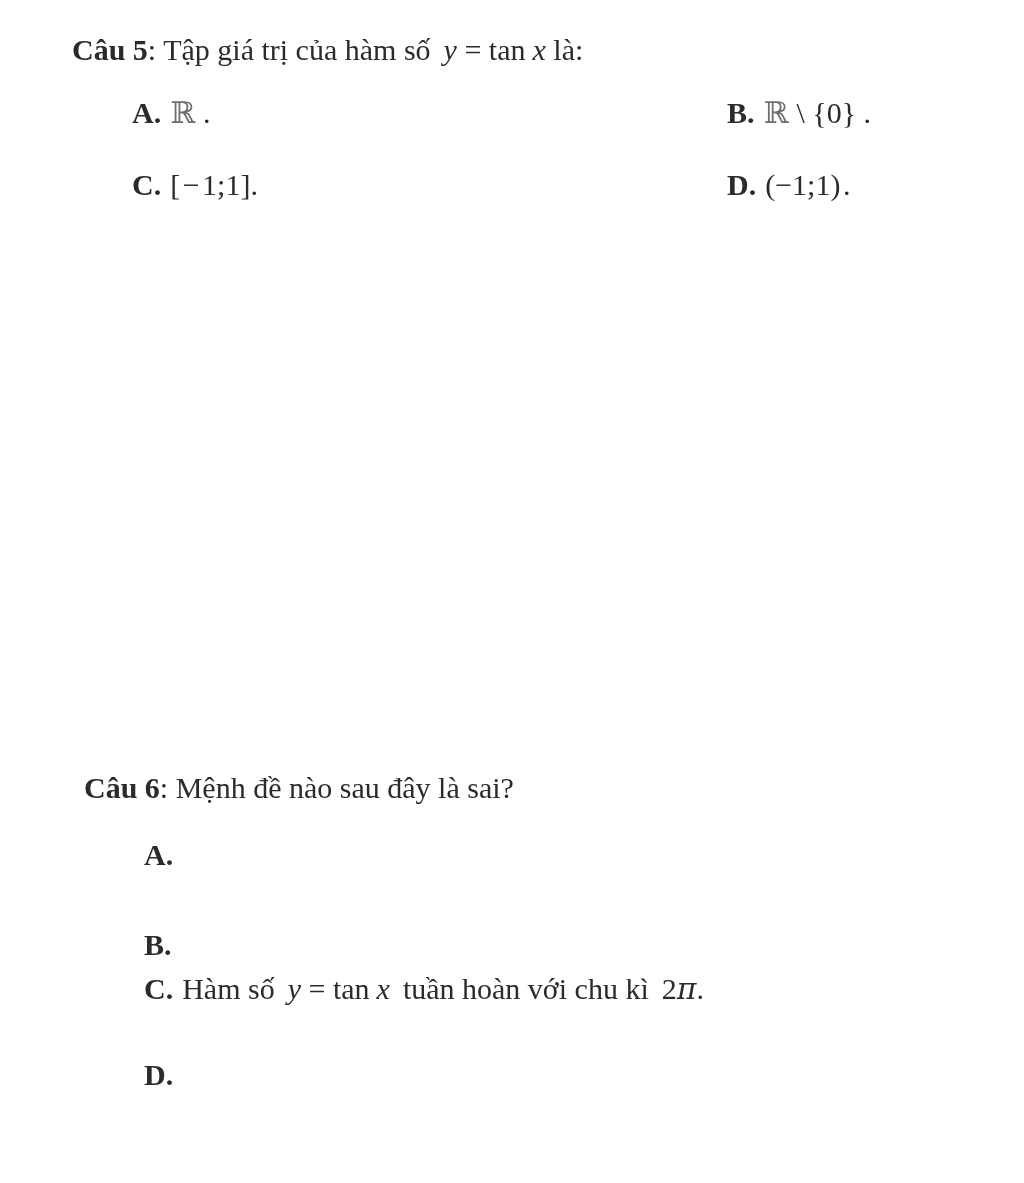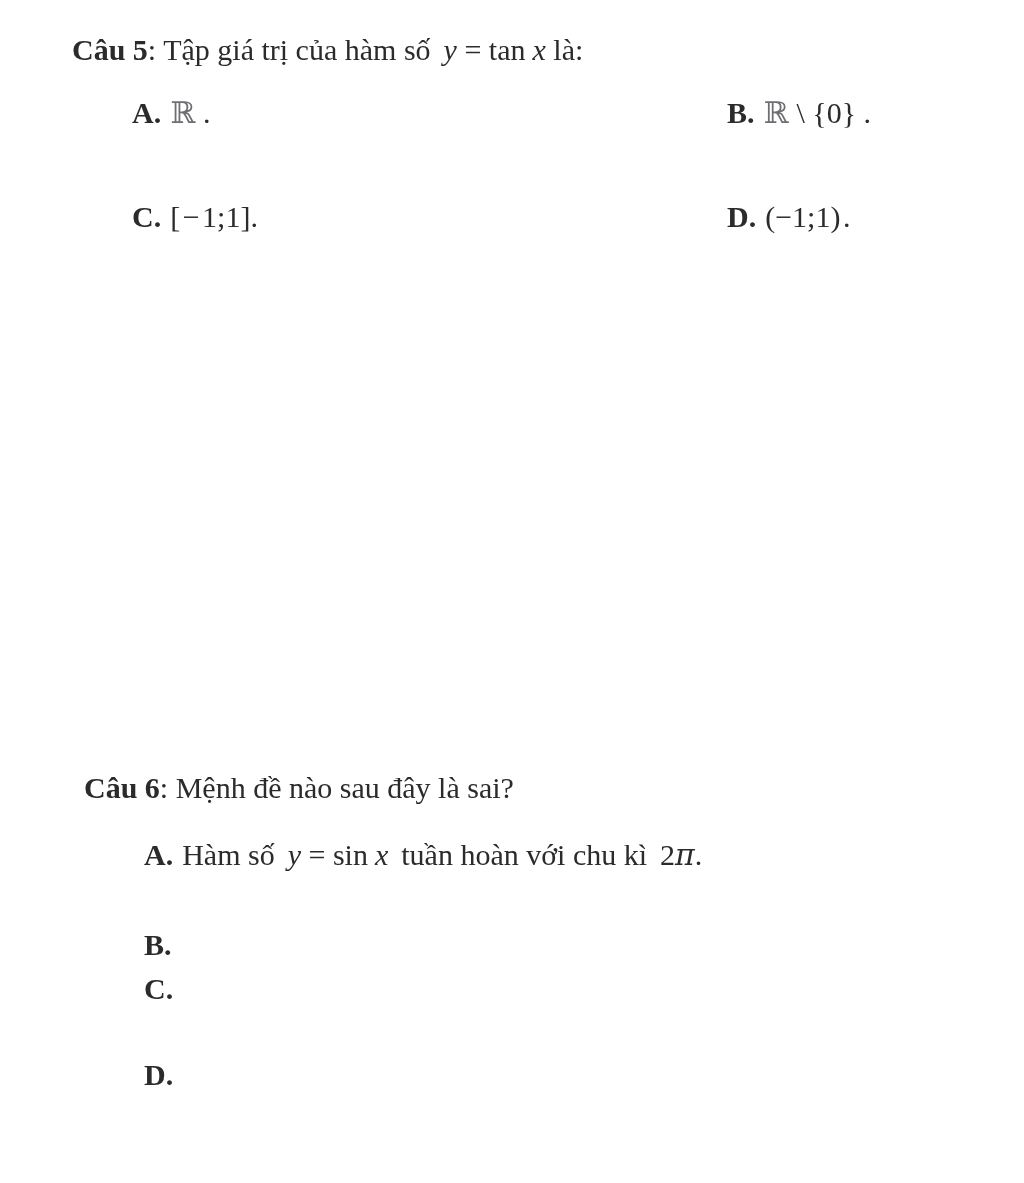--- a/index.html
+++ b/index.html
@@ -96,21 +96,20 @@
   .mathop {
     font-style: normal;
   }
   .bbR {
     font-family: "DejaVu Serif", "Liberation Serif", serif;
     color: #6f6f73;
     letter-spacing: 0.5px;
   }
   .mathtext {
     font-family: "Liberation Serif", "DejaVu Serif", serif;
-    margin-top: 32px;
   }
   .pi {
     font-style: italic;
     font-family: "DejaVu Serif", serif;
   }
   .spacer-sm { display: inline-block; width: 7px; }
   .spacer-md { display: inline-block; width: 13px; }
 </style>
 </head>
 <body>
@@ -153,29 +152,29 @@
   <section class="question-block" id="question-6">
 
     <p class="question-stem">
       <span class="stem-label">Câu 6</span><span class="stem-text">: Mệnh đề nào sau đây là sai?</span>
     </p>
 
     <div class="options-list">
 
       <div class="opt-line gap-wide">
         <span class="opt-label">A.</span>
-        <span class="opt-body">Hàm số<span class="spacer-md"></span><span class="mathvar">y</span> = <span class="mathop">sin</span><span class="spacer-sm"></span><span class="mathvar">x</span><span class="spacer-md"></span>tuần hoàn với chu kì<span class="spacer-md"></span>2<span class="pi">π</span>.</span>
       </div>
 
       <div class="opt-line gap-tight">
         <span class="opt-label">B.</span>
       </div>
 
       <div class="opt-line gap-medium">
         <span class="opt-label">C.</span>
+        <span class="opt-body">Hàm số<span class="spacer-md"></span><span class="mathvar">y</span> = <span class="mathop">tan</span><span class="spacer-sm"></span><span class="mathvar">x</span><span class="spacer-md"></span>tuần hoàn với chu kì<span class="spacer-md"></span>2<span class="pi">π</span>.</span>
       </div>
 
       <div class="opt-line">
         <span class="opt-label">D.</span>
       </div>
 
     </div>
   </section>
 
 </div>

